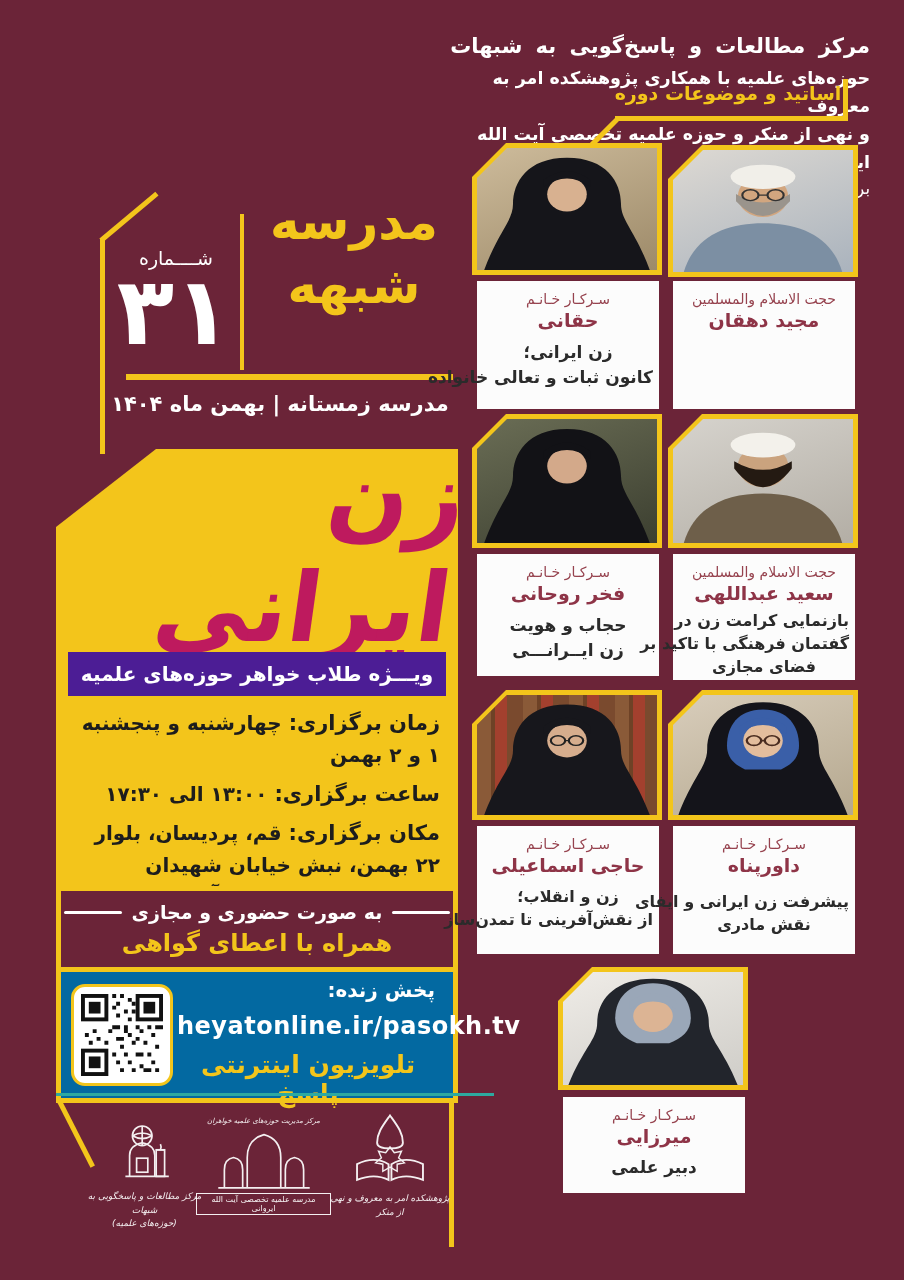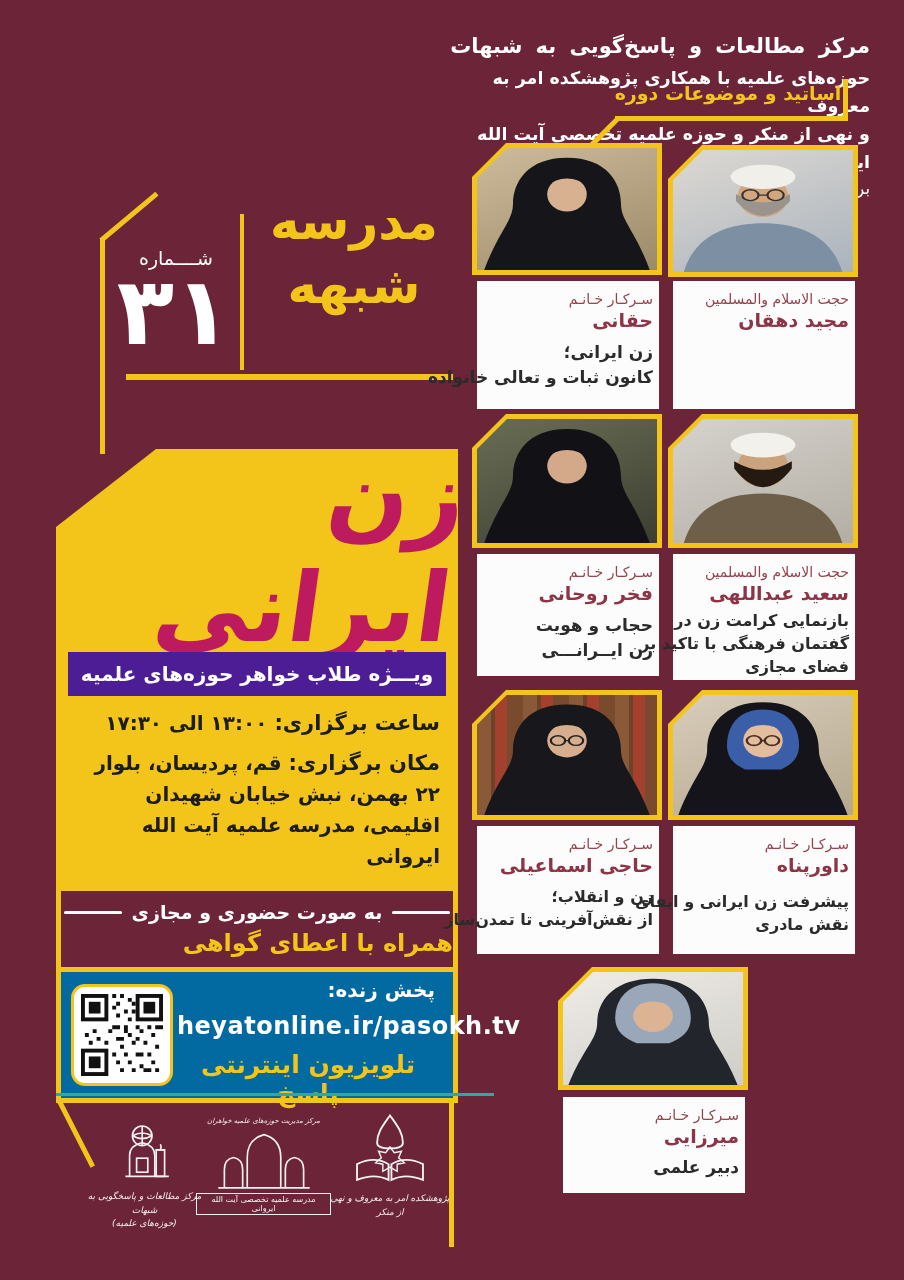--- a/index.html
+++ b/index.html
@@ -26,39 +26,39 @@
              color:#fff;font-size:20px;font-weight:bold;display:flex;align-items:center;justify-content:center;}
   .details{position:absolute;right:18px;left:14px;top:258px;color:#1d1d1d;font-size:20px;font-weight:bold;
            text-align:right;line-height:1.55;}
   .detail-row{margin-bottom:7px;}
   .detail-label{font-weight:900;font-size:21px;}
   
   .boxA{left:56px;top:886px;width:392px;height:76px;background:#6B2438;border:5px solid #F3C51B;}
   .mode-line{position:absolute;left:0;right:0;top:10px;display:flex;align-items:center;justify-content:center;
              color:#fff;font-size:19px;font-weight:bold;gap:10px;}
   .mode-dash{width:58px;height:3px;background:#fff;border-radius:2px;}
-  .cert-line{position:absolute;left:0;right:0;top:38px;color:#F3C51B;font-size:24px;font-weight:900;}
+  .cert-line{position:absolute;left:0;right:0;top:38px;text-align:center;color:#F3C51B;font-size:24px;font-weight:900;}
   .boxB{left:56px;top:967px;width:392px;height:126px;background:#0369a1;border:5px solid #F3C51B;}
   .live-label{position:absolute;right:18px;top:6px;color:#fff;font-size:20px;font-weight:900;}
   .qr-box{position:absolute;left:10px;top:12px;width:96px;height:96px;border:3px solid #F3C51B;border-radius:14px;
           background:#fff;display:flex;align-items:center;justify-content:center;}
   .qr-box svg{width:82px;height:82px;}
   .url-line{position:absolute;right:14px;top:40px;width:262px;text-align:center;color:#fff;
             font-size:24px;font-weight:900;direction:ltr;letter-spacing:.5px;}
   .channel-line{position:absolute;right:14px;top:78px;width:262px;text-align:center;color:#F3C51B;
                 font-size:25px;font-weight:900;}
   
   .line{background:#F3C51B;}
   .teal-line{left:56px;top:1093px;width:438px;height:3px;background:#2EA9A0;}
   
   .fac-header{left:608px;top:82px;width:240px;text-align:center;color:#F3C51B;font-size:19px;font-weight:900;}
   .photo-frame{position:absolute;background:#F3C51B;clip-path:polygon(0 34px,34px 0,100% 0,100% 100%,0 100%);}
   .photo-img{position:absolute;inset:5px;clip-path:polygon(0 30px,30px 0,100% 0,100% 100%,0 100%);overflow:hidden;}
   .photo-img svg{position:absolute;left:0;bottom:0;width:100%;height:100%;}
-  .card{position:absolute;background:#FCFCFC;text-align:right;padding:10px 6px;box-sizing:border-box;}
+  .card{position:absolute;background:#FCFCFC;text-align:center;padding:10px 6px;box-sizing:border-box;}
   .honorific{color:#96424E;font-size:14px;letter-spacing:1px;}
   .p-name{color:#8E3447;font-size:19px;font-weight:900;margin-top:2px;}
   .topic{color:#2b2b2b;font-size:17px;font-weight:bold;margin-top:9px;line-height:1.45;}
   .topic div{white-space:nowrap;}
   
   .logo{position:absolute;color:#fff;text-align:center;opacity:.93;}
   .logo svg{display:block;margin:0 auto;}
   .logo .cap{font-size:9px;line-height:1.5;color:#fff;font-style:italic;}
   .logo .band{display:inline-block;border:1px solid #fff;font-size:8px;padding:1px 4px;margin-top:2px;color:#fff;}
 </style>
@@ -78,25 +78,30 @@
   <div class="abs line" style="left:101px;top:238px;width:73px;height:5px;transform:rotate(-40deg);transform-origin:left center;"></div>
   <div class="abs line" style="left:240px;top:214px;width:4px;height:156px;"></div>
   <div class="abs line" style="left:126px;top:374px;width:327px;height:6px;"></div>
 
   <div class="abs school-name">
     <div>مدرسه</div>
     <div>شبهه</div>
   </div>
   <div class="abs num-label">شــــماره</div>
   <div class="abs num-big">۳۱</div>
+  <div class="abs season">مدرسه زمستانه | بهمن ماه ۱۴۰۴</div>
 
   <div class="abs panel">
     <div class="main-title">زن ایرانی</div>
     <div class="aud-strip">ویـــژه طلاب خواهر حوزه‌های علمیه</div>
     <div class="details">
+      <div class="detail-row">
+        <span class="detail-label">زمان برگزاری:</span>
+        <span>چهارشنبه و پنجشنبه ۱ و ۲ بهمن</span>
+      </div>
       <div class="detail-row">
         <span class="detail-label">ساعت برگزاری:</span>
         <span>۱۳:۰۰ الی ۱۷:۳۰</span>
       </div>
       <div class="detail-row">
         <span class="detail-label">مکان برگزاری:</span>
         <span>قم، پردیسان، بلوار ۲۲ بهمن، نبش خیابان شهیدان اقلیمی، مدرسه علمیه آیت الله ایروانی</span>
       </div>
     </div>
   </div>

